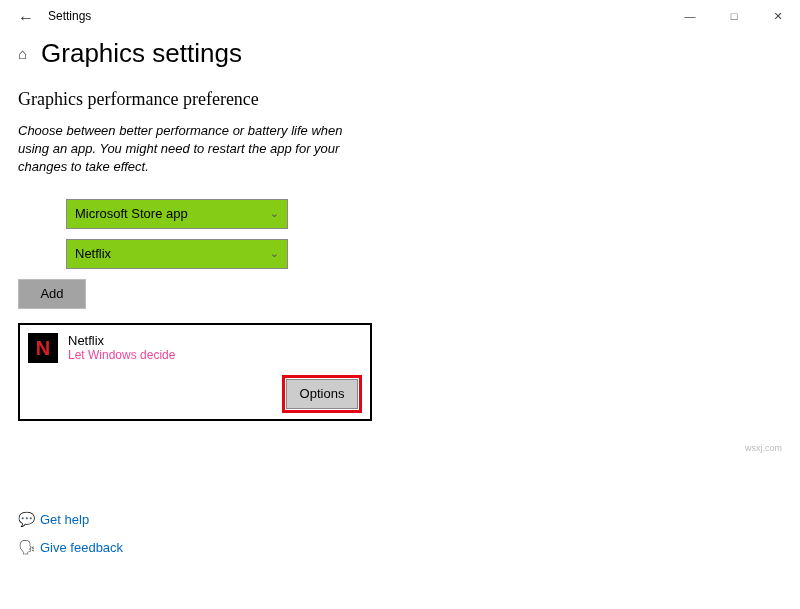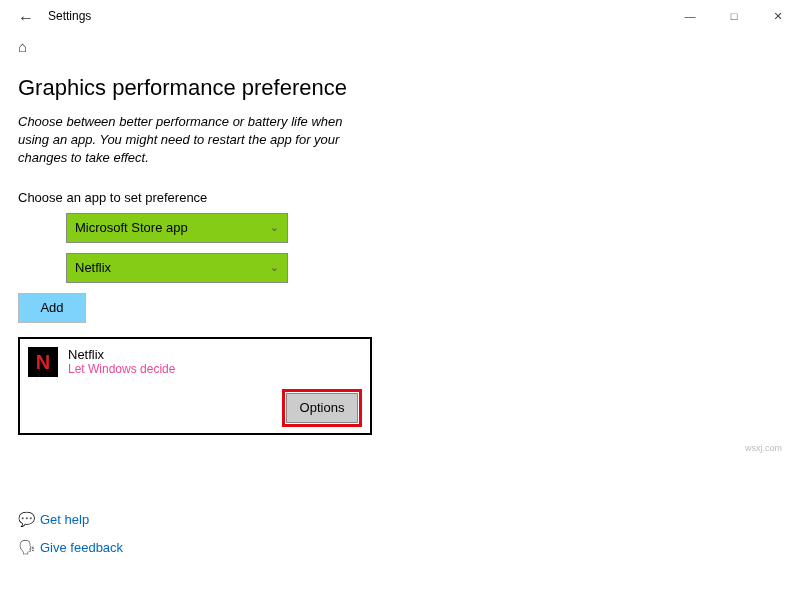--- a/index.html
+++ b/index.html
@@ -54,23 +54,24 @@
   }
   .header h1 {
     font-weight: 400;
     font-size: 26px;
     margin: 0;
   }
   .content {
     padding: 6px 18px;
   }
   .section-title {
-    font-size: 22px;
+    font-size: 18px;
     font-weight: 400;
     margin: 4px 0 12px 0;
+    font-family: Liberation Serif, serif;
   }
   .desc {
     font-size: 13px;
     line-height: 1.4;
     max-width: 340px;
     margin-bottom: 22px;
     font-style: italic;
   }
   .field-label {
     font-size: 13px;
@@ -89,21 +90,21 @@
     margin-bottom: 10px;
     cursor: pointer;
     margin-left: 48px;
   }
   .dropdown .chev {
     font-size: 11px;
     color: #555;
   }
   .add-btn {
     border: 1px solid #bbb;
-    background: #7dd3fc;
+    background: #a3a3a3;
     height: 30px;
     width: 68px;
     font-size: 13px;
     cursor: pointer;
   }
   .app-card {
     border: 2px solid #000;
     width: 354px;
     margin-top: 14px;
     padding: 6px 6px 10px 6px;
@@ -182,27 +183,27 @@
   <div class="title">Settings</div>
   <div class="win-controls">
     <div>—</div>
     <div>□</div>
     <div>✕</div>
   </div>
 </div>
 
 <div class="header">
   <div class="home">⌂</div>
+  <h1>Graphics settings</h1>
 </div>
 
 <div class="content">
   <div class="section-title">Graphics performance preference</div>
   <div class="desc">Choose between better performance or battery life when using an app. You might need to restart the app for your changes to take effect.</div>
 
-  <div class="field-label">Choose an app to set preference</div>
 
   <div class="dropdown">
     <span>Microsoft Store app</span>
     <span class="chev">⌄</span>
   </div>
 
   <div class="dropdown">
     <span>Netflix</span>
     <span class="chev">⌄</span>
   </div>

